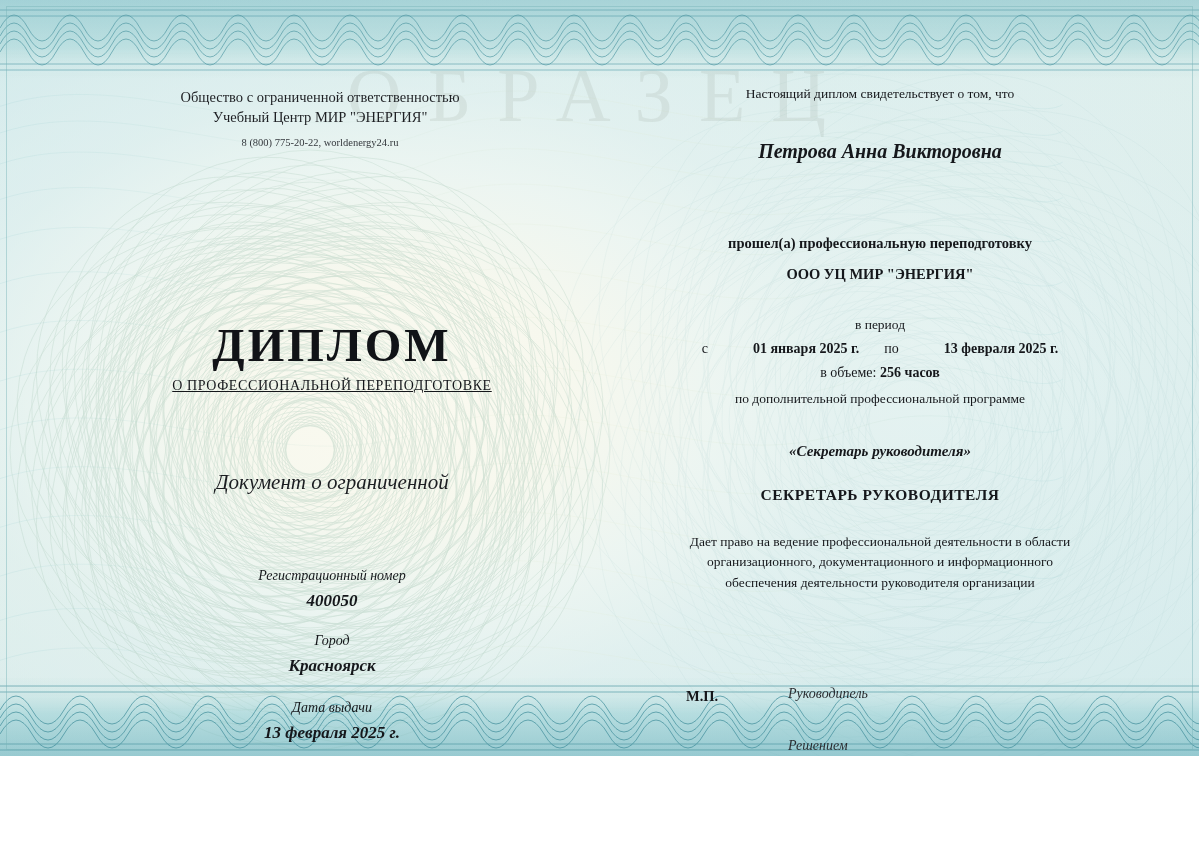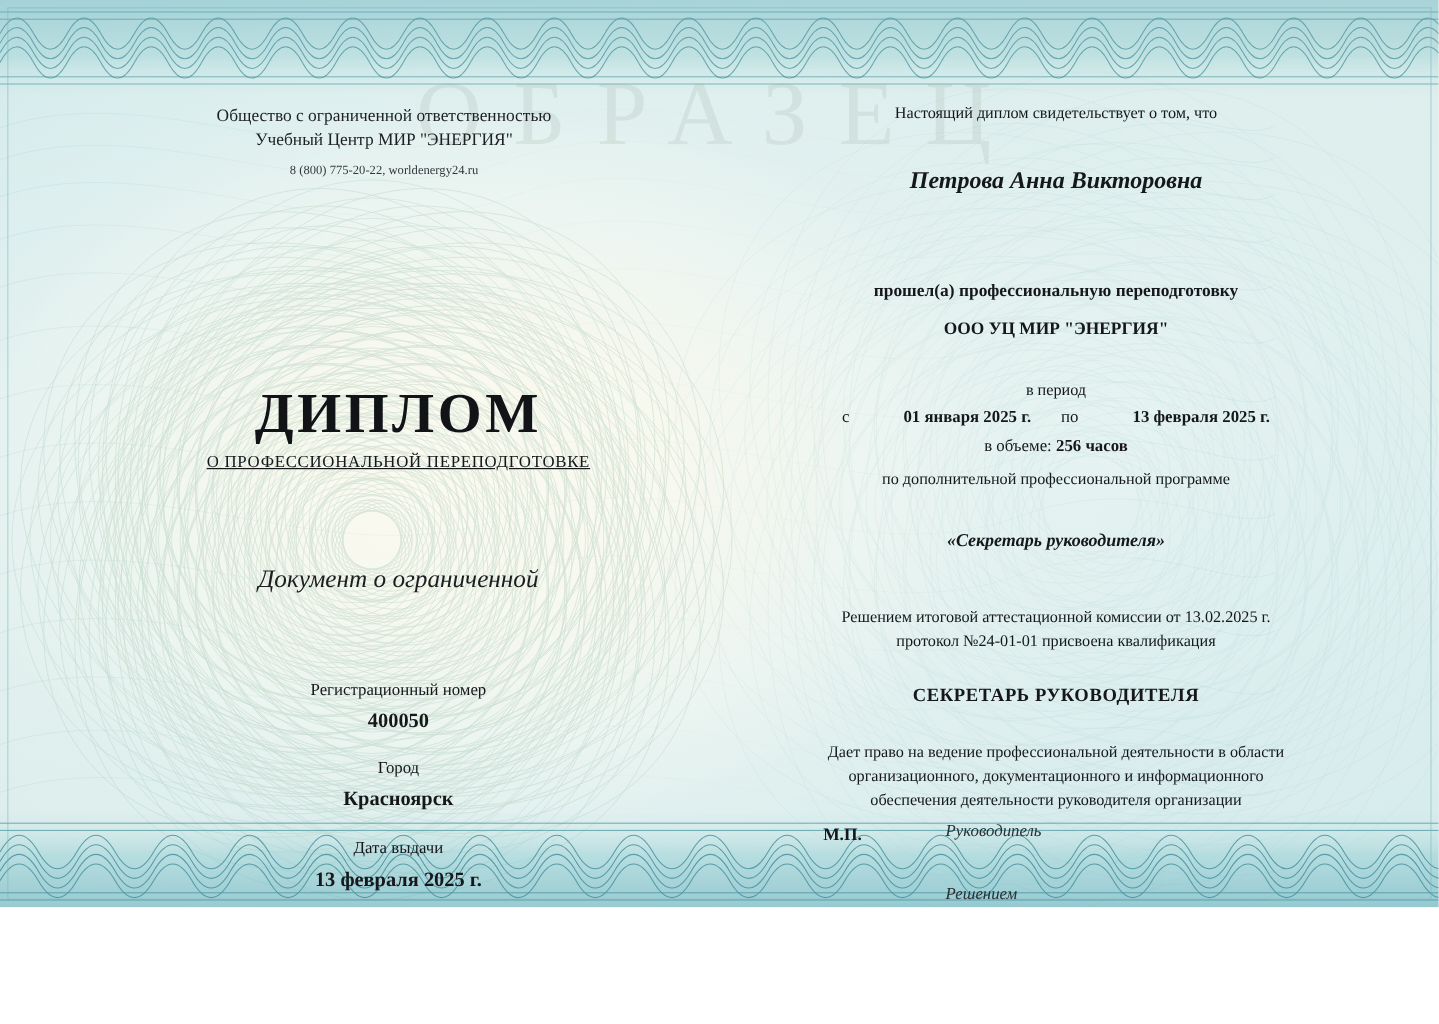--- a/index.html
+++ b/index.html
@@ -149,20 +149,21 @@
     color: #1b1d21;
   }
 
   .reg-block {
     position: absolute;
     left: 92px;
     top: 568px;
     width: 480px;
     text-align: center;
     color: #15171b;
+    font-style: italic;
   }
   .reg-label {
     font-size: 14px;
   }
   .reg-value {
     margin-top: 7px;
     font-size: 17px;
     font-weight: 700;
   }
   .city-label {
@@ -470,24 +471,20 @@
         <span class="dt">13 февраля 2025 г.</span>
       </div>
       <div class="volume-row">
         <span>в объеме:</span>
         <span class="sep"></span>
         <span class="num">256 часов</span>
       </div>
       <div class="program-label">по дополнительной профессиональной программе</div>
       <div class="program-name">«Секретарь руководителя»</div>
 
-      <div class="decision">
-        <div>Решением итоговой аттестационной комиссии от 13.02.2025 г.</div>
-        <div>протокол №24-01-01 присвоена квалификация</div>
-      </div>
 
       <div class="qualification">СЕКРЕТАРЬ РУКОВОДИТЕЛЯ</div>
 
       <div class="rights">
         <div>Дает право на ведение профессиональной деятельности в области</div>
         <div>организационного, документационного и информационного</div>
         <div>обеспечения деятельности руководителя организации</div>
       </div>
     </div>
 

